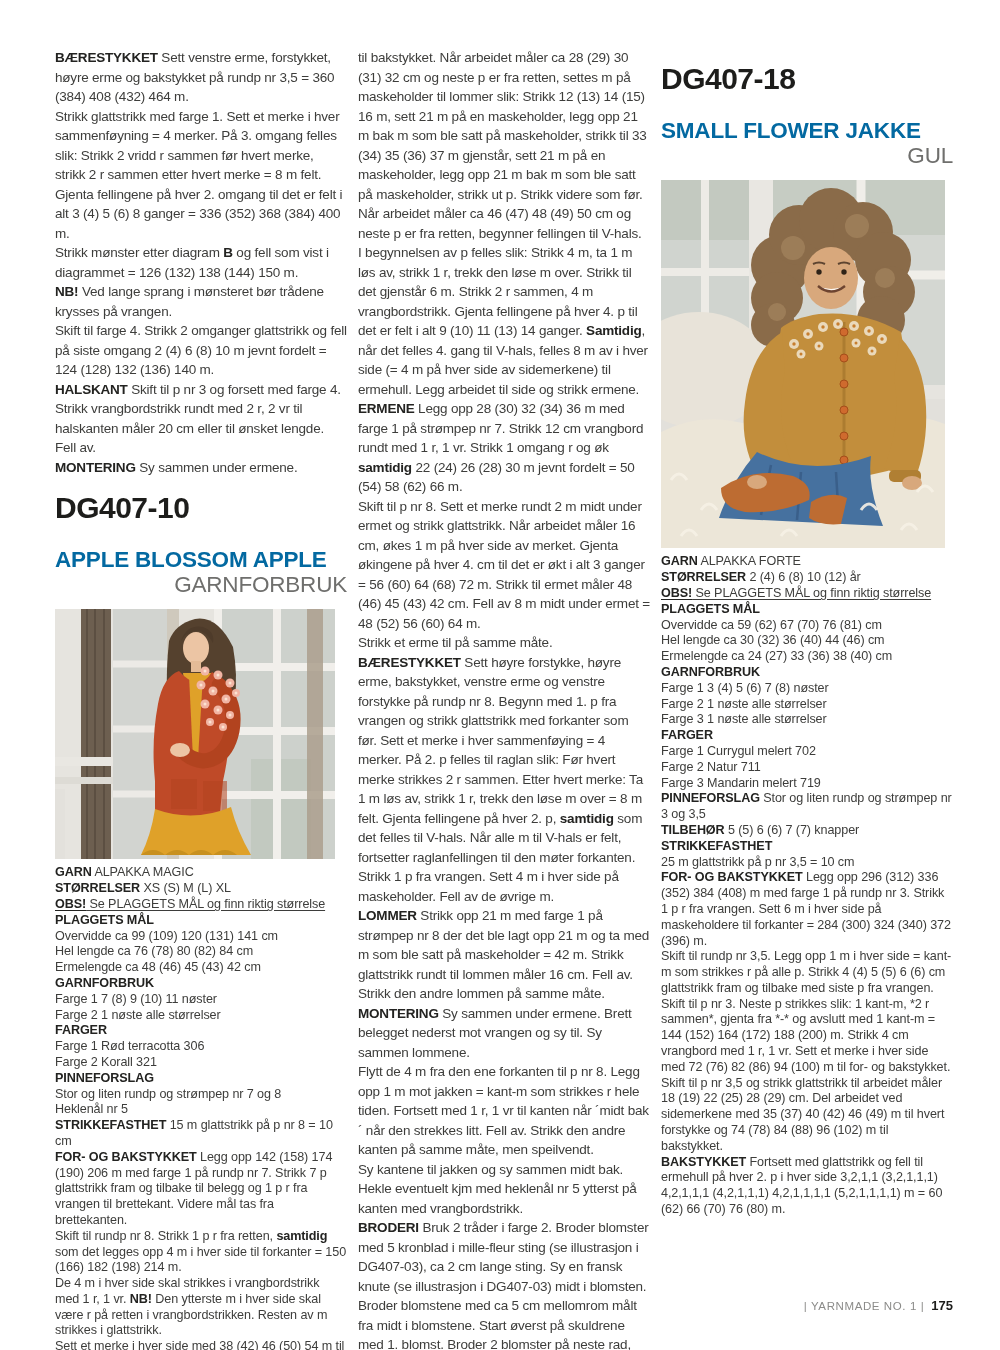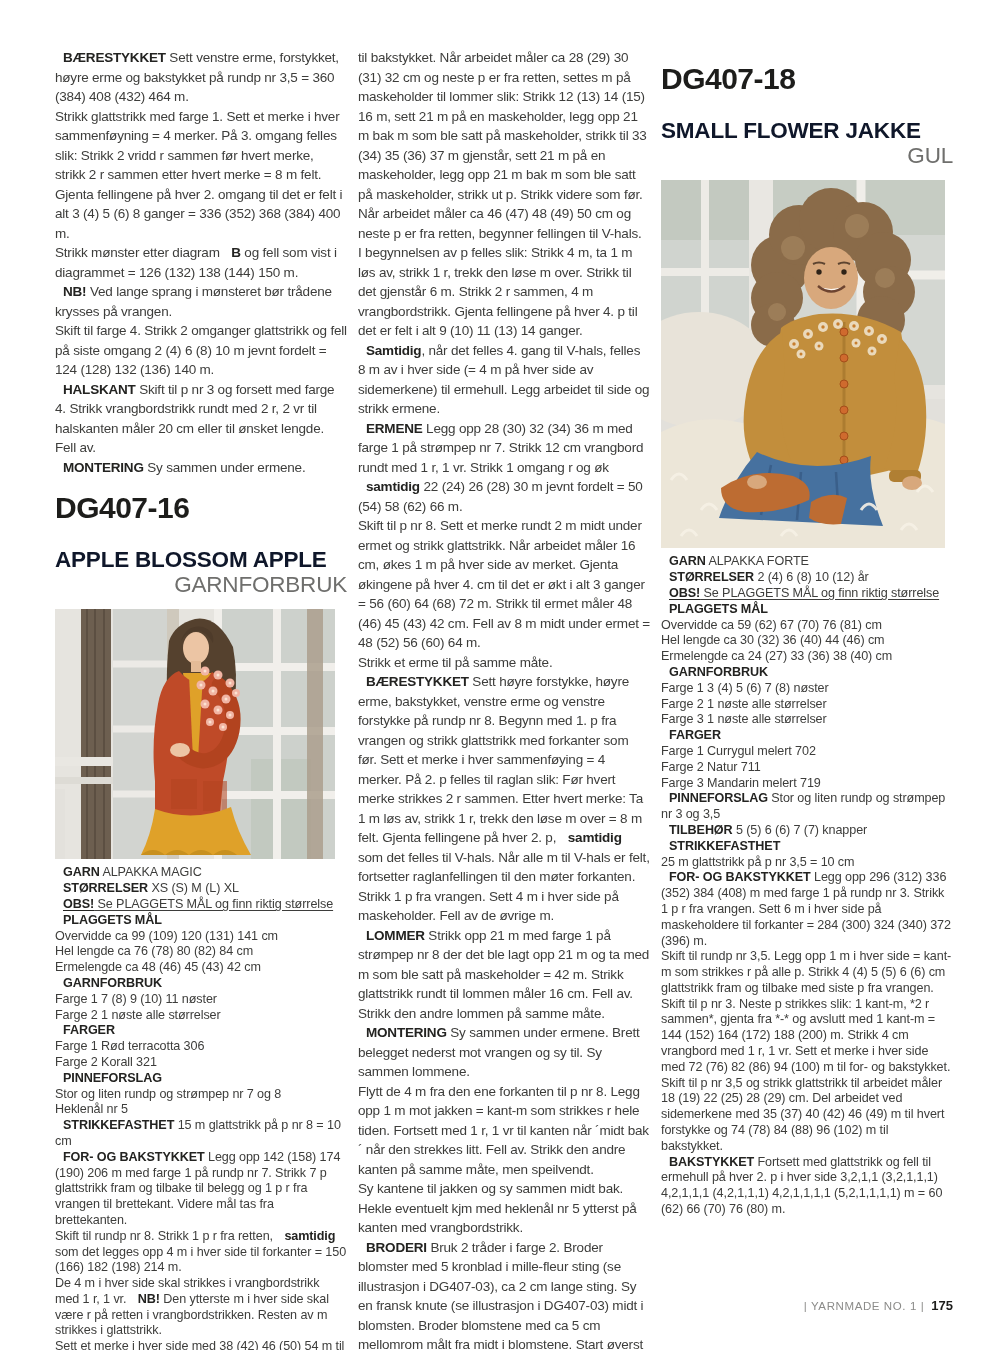--- a/index.html
+++ b/index.html
@@ -3,42 +3,42 @@
 <meta charset="utf-8">
 <style>
   * { margin:0; padding:0; box-sizing:border-box; }
   html,body { width:1000px; height:1350px; background:#ffffff;
     font-family:"Liberation Sans", sans-serif; }
   .page { position:absolute; top:0; left:0; width:1000px; height:1350px;
     background:#ffffff; overflow:hidden; }
   .col { position:absolute; top:48px; width:292px; color:#3d3d3b; }
   .col p.body { font-size:13.5px; line-height:19.5px; letter-spacing:-0.2px; margin:0; }
   .col p.info { font-size:12.6px; line-height:15.8px; letter-spacing:-0.1px; margin:6px 0 0 0; }
-  span.b { font-weight:bold; color:#232321;margin-left:8px; }
+  span.b { font-weight:bold; color:#232321; }
   span.u { text-decoration:underline; text-underline-offset:2px; }
   .h1 { font-size:30px; font-weight:bold; color:#1d1d1b; letter-spacing:-0.5px;
     margin:14px 0 22px 0; }
-  .h2 { font-size:22.5px; font-weight:bold; color:#0f172a; line-height:1.12;
+  .h2 { font-size:22.5px; font-weight:bold; color:#0369a1; line-height:1.12;
     letter-spacing:-0.2px; }
   .h2l { font-size:22.5px; font-weight:normal; color:#6f6f6d; line-height:1.12;
     letter-spacing:-0.2px; margin:0 0 12px 0;text-align:right; }
   .photo { display:block; margin:2px 0 6px 0; line-height:0; }
   .photo svg { display:block; }
   .footer { position:absolute; top:1298px; right:47px; font-size:11.5px;
     color:#8b8b89; letter-spacing:0.6px; }
   .footer .pagenum { font-weight:bold; color:#1d1d1b; font-size:13px; margin-left:7px;
     letter-spacing:0; }
 </style>
 </head>
 <body>
 
 <div class="page">
   <div class="col" style="left:55px">
       <p class="body"><span class="b">BÆRESTYKKET</span><span> Sett venstre erme, forstykket, høyre erme og bakstykket på rundp nr 3,5 = 360 (384) 408 (432) 464 m.</span><br><span>Strikk glattstrikk med farge 1. Sett et merke i hver sammenføyning = 4 merker. På 3. omgang felles slik: Strikk 2 vridd r sammen før hvert merke, strikk 2 r sammen etter hvert merke = 8 m felt. Gjenta fellingene på hver 2. omgang til det er felt i alt 3 (4) 5 (6) 8 ganger = 336 (352) 368 (384) 400 m.</span><br><span>Strikk mønster etter diagram </span><span class="b">B</span><span> og fell som vist i diagrammet = 126 (132) 138 (144) 150 m.</span><br><span class="b">NB!</span><span> Ved lange sprang i mønsteret bør trådene krysses på vrangen.</span><br><span>Skift til farge 4. Strikk 2 omganger glattstrikk og fell på siste omgang 2 (4) 6 (8) 10 m jevnt fordelt = 124 (128) 132 (136) 140 m.</span><br><span class="b">HALSKANT</span><span> Skift til p nr 3 og forsett med farge 4. Strikk vrangbordstrikk rundt med 2 r, 2 vr til halskanten måler 20 cm eller til ønsket lengde. Fell av.</span><br><span class="b">MONTERING</span><span> Sy sammen under ermene.</span></p>
-      <div class="h1">DG407-16</div>
+      <div class="h1">DG407-10</div>
       <div class="h2">APPLE BLOSSOM APPLE</div>
       <div class="h2l">GARNFORBRUK</div>
       <div class="photo">
     <svg width="280" height="250" viewBox="0 0 280 250">
       <rect width="280" height="250" fill="#e6e4df"></rect>
       <g>
         <rect x="58" y="0" width="54" height="250" fill="#d2d4d0"></rect>
         <g stroke="#eceae6" stroke-width="7">
           <line x1="58" y1="55" x2="112" y2="55"></line>
               <line x1="58" y1="120" x2="112" y2="120"></line>

